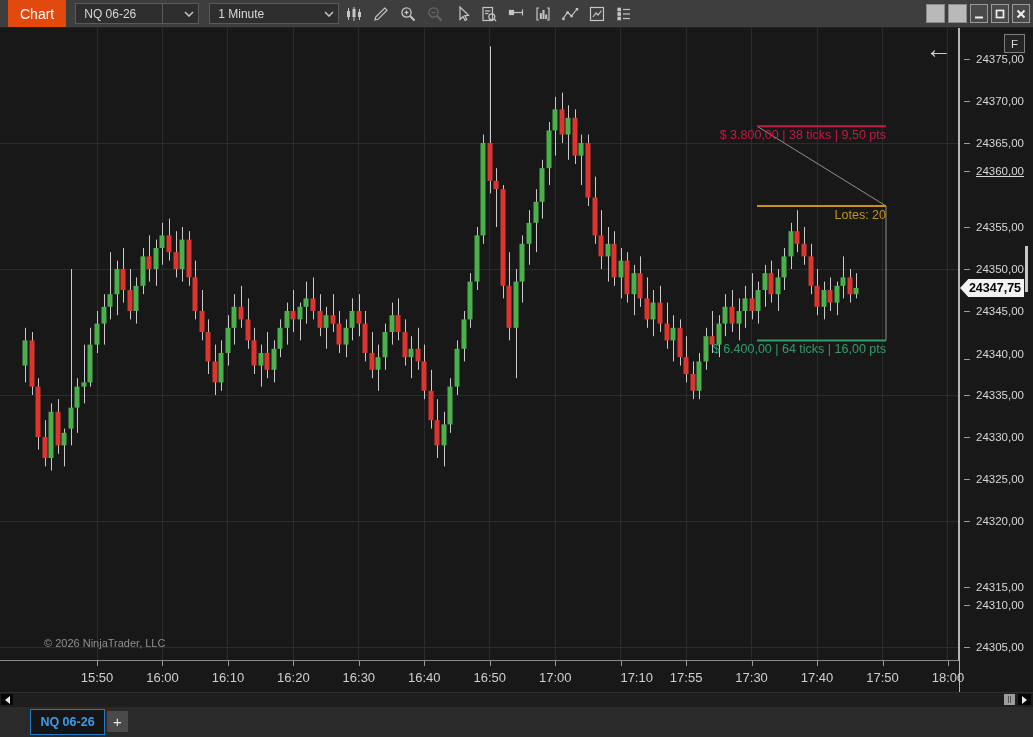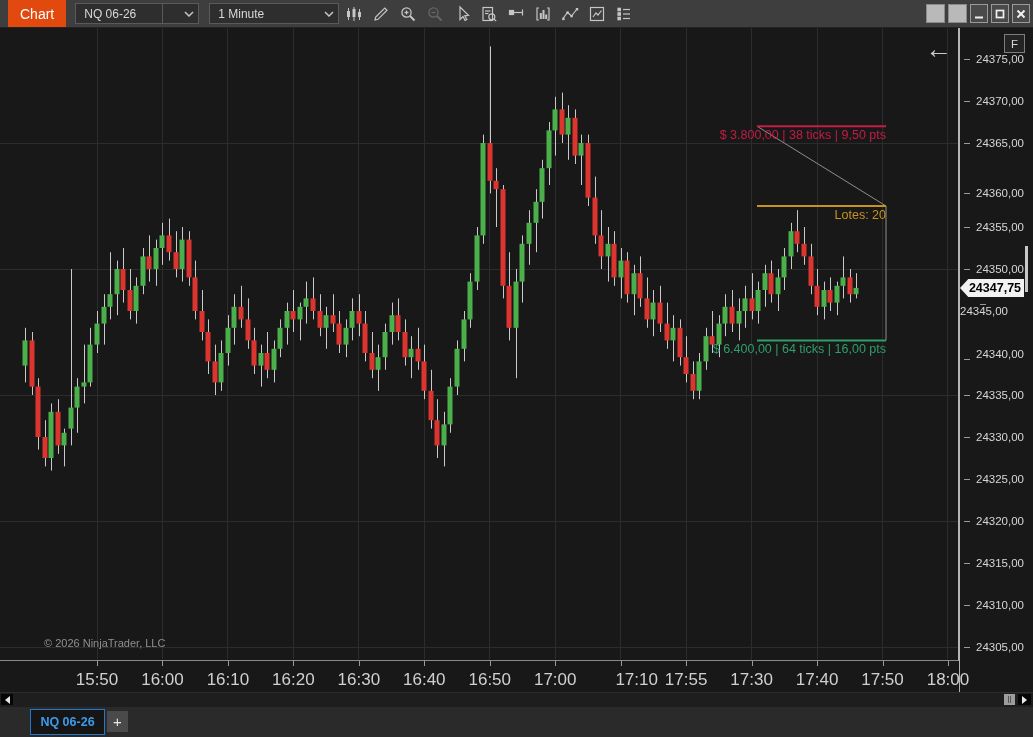--- a/index.html
+++ b/index.html
@@ -36,21 +36,21 @@
   #f-btn{position:absolute;left:44px;top:6px;width:19px;height:17px;border:1px solid #7d7d7d;
          background:#242424;color:#d8d8d8;font-size:11.5px;display:flex;align-items:center;justify-content:center;}
   #price-badge{position:absolute;left:0;top:0;width:64px;height:18px;background:#f2f2f2;color:#000;
                font-size:12.5px;font-weight:bold;display:flex;align-items:center;justify-content:center;
                padding-left:6px;box-sizing:border-box;
                clip-path:polygon(0 50%,13% 0,100% 0,100% 100%,13% 100%);}
   #v-thumb{position:absolute;left:65px;top:218px;width:3px;height:46px;background:#c7c7c7;}
   
   #time-axis{position:absolute;left:0;top:661px;width:959px;height:31px;background:#181818;}
   .ttick-line{position:absolute;top:0;width:1px;height:5px;background:#9a9a9a;}
-  .ttick-lbl{position:absolute;top:9px;transform:translateX(-50%);font-size:17px;color:#d0d0d0;}
+  .ttick-lbl{position:absolute;top:9px;transform:translateX(-50%);font-size:13px;color:#d0d0d0;}
   
   #hscroll{position:absolute;left:0;top:692px;width:1033px;height:14px;background:#1e1e1e;
            border-top:1px solid #2d2d2d;border-bottom:1px solid #101010;}
   #hs-left{position:absolute;left:1px;top:1px;width:12px;height:11px;background:#060606;
            display:flex;align-items:center;justify-content:center;}
   #hs-grip{position:absolute;right:18px;top:1px;width:11px;height:11px;background:#9d9d9d;
            display:flex;align-items:center;justify-content:center;gap:1px;}
   #hs-grip i{display:block;width:1px;height:7px;background:#555;}
   #hs-right{position:absolute;right:2px;top:1px;width:13px;height:11px;background:#060606;
             display:flex;align-items:center;justify-content:center;}
@@ -754,33 +754,33 @@
         <span>24375,00</span>
       </div>
       <div class="ptick" style="top: 66px;">
         <span class="dash"></span>
         <span>24370,00</span>
       </div>
       <div class="ptick" style="top: 108px;">
         <span class="dash"></span>
         <span>24365,00</span>
       </div>
-      <div class="ptick" style="top: 158px;">
+      <div class="ptick" style="top: 136px; text-decoration: underline;">
         <span class="dash"></span>
         <span>24360,00</span>
       </div>
       <div class="ptick" style="top: 192px;">
         <span class="dash"></span>
         <span>24355,00</span>
       </div>
       <div class="ptick" style="top: 234px;">
         <span class="dash"></span>
         <span>24350,00</span>
       </div>
-      <div class="ptick" style="top: 276px; flex-direction: column;">
+      <div class="ptick" style="top: 276px;">
         <span class="dash"></span>
         <span>24345,00</span>
       </div>
       <div class="ptick" style="top: 318px; align-items: flex-end;">
         <span class="dash"></span>
         <span>24340,00</span>
       </div>
       <div class="ptick" style="top: 360px;">
         <span class="dash"></span>
         <span>24335,00</span>
@@ -790,21 +790,21 @@
         <span>24330,00</span>
       </div>
       <div class="ptick" style="top: 444px;">
         <span class="dash"></span>
         <span>24325,00</span>
       </div>
       <div class="ptick" style="top: 486px; justify-content: center;">
         <span class="dash"></span>
         <span>24320,00</span>
       </div>
-      <div class="ptick" style="top: 528px;">
+      <div class="ptick" style="top: 552px;">
         <span class="dash"></span>
         <span>24315,00</span>
       </div>
       <div class="ptick" style="top: 570px;">
         <span class="dash"></span>
         <span>24310,00</span>
       </div>
       <div class="ptick" style="top: 612px;">
         <span class="dash"></span>
         <span>24305,00</span>

